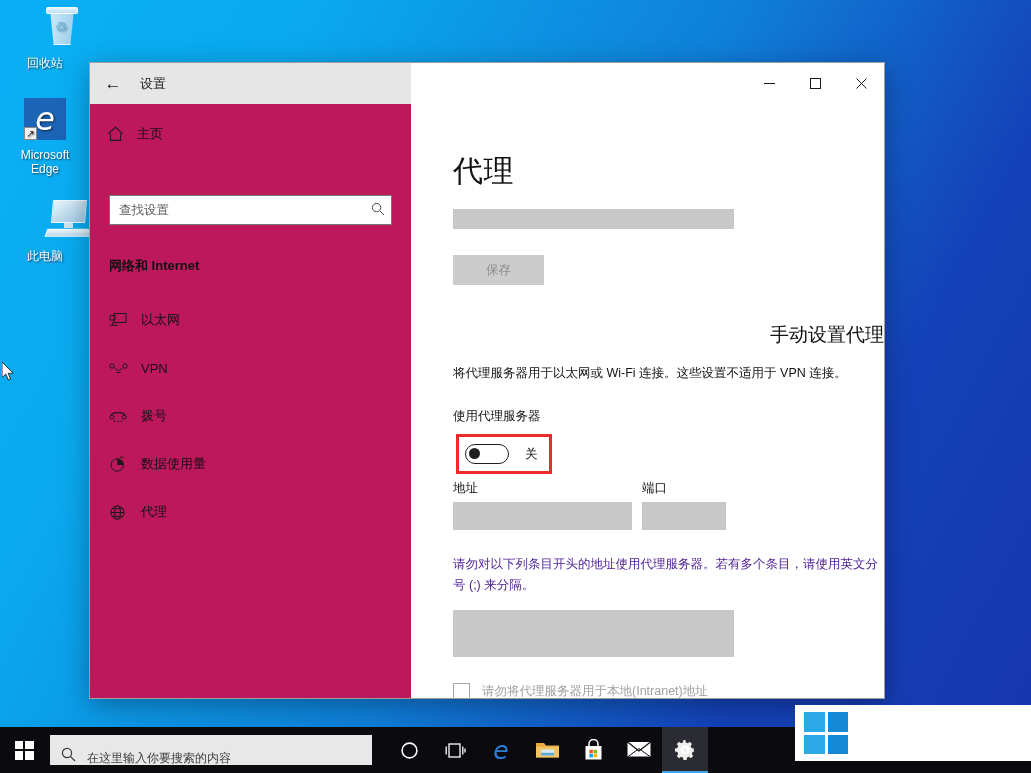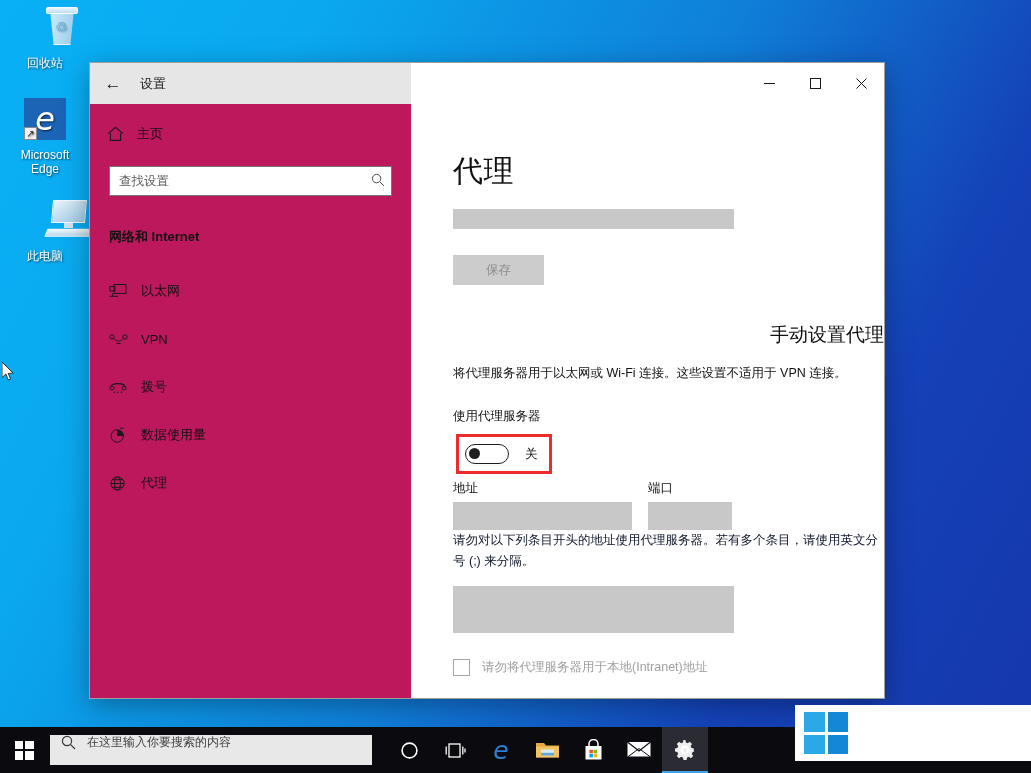--- a/index.html
+++ b/index.html
@@ -171,20 +171,21 @@
   }
   .home-row .ic { width: 30px; display: flex; align-items: center; }
 
   .search-wrap { padding: 14px 19px 0 19px; }
   .search-box {
     height: 30px;
     background: #ffffff;
     border: 1px solid #767676;
     display: flex; align-items: center;
     padding: 0 6px 0 9px;
+    margin-top: 29px;
   }
   .search-box input {
     flex: 1; border: none; outline: none;
     font-size: 12.5px; color: #111;
     font-family: inherit; background: transparent;
   }
   .search-box input::placeholder { color: #5c5c5c; }
   .search-ic { color: #4a4a4a; font-size: 13px; padding-left: 4px; }
 
   .sb-section {
@@ -274,35 +275,36 @@
     background: #1f1f1f;
   }
   .toggle-state {
     font-size: 12.5px; color: #111;
     margin-left: 16px;
   }
 
   .fields-row { display: flex; margin-top: 6px; }
   .field-col { }
   .field-col.addr { width: 179px; }
-  .field-col.port { margin-left: 16px; width: 84px; }
+  .field-col.port { margin-left: 10px; width: 84px; }
   .fl {
     font-size: 12.5px; color: #111;
     margin-bottom: 5px;
   }
   .in-grey {
     background: #c8c8c8;
     height: 28px;
     width: 100%;
     border: none;
   }
 
   .para2 {
-    font-size: 12.5px; color: #0f172a;
+    font-size: 12.5px; color: #4c1d95;
     line-height: 21px;
+    margin-top: 24px;
     width: 425px;
   }
   .textarea-grey {
     background: #c8c8c8;
     width: 281px; height: 47px;
     margin-top: 14px;
     border: none;
   }
   .cb-row {
     display: flex; align-items: center;
@@ -338,21 +340,21 @@
     display: grid;
     grid-template-columns: 1fr 1fr;
     grid-template-rows: 1fr 1fr;
     gap: 2px;
   }
   .winlogo i { background: #ffffff; display: block; }
 
   .tb-search {
     width: 322px; height: 30px;
     background: #e8e8e8;
-    display: flex; align-items: flex-start;
+    display: flex; align-items: flex-end;
     padding-left: 11px;
     margin-left: 2px;
   }
   .tb-search .mg { color: #3a3a3a; font-size: 14px; }
   .tb-search input {
     flex: 1; border: none; outline: none; background: transparent;
     font-size: 12px; color: #333;
     font-family: inherit;
     margin-left: 11px;
   }

